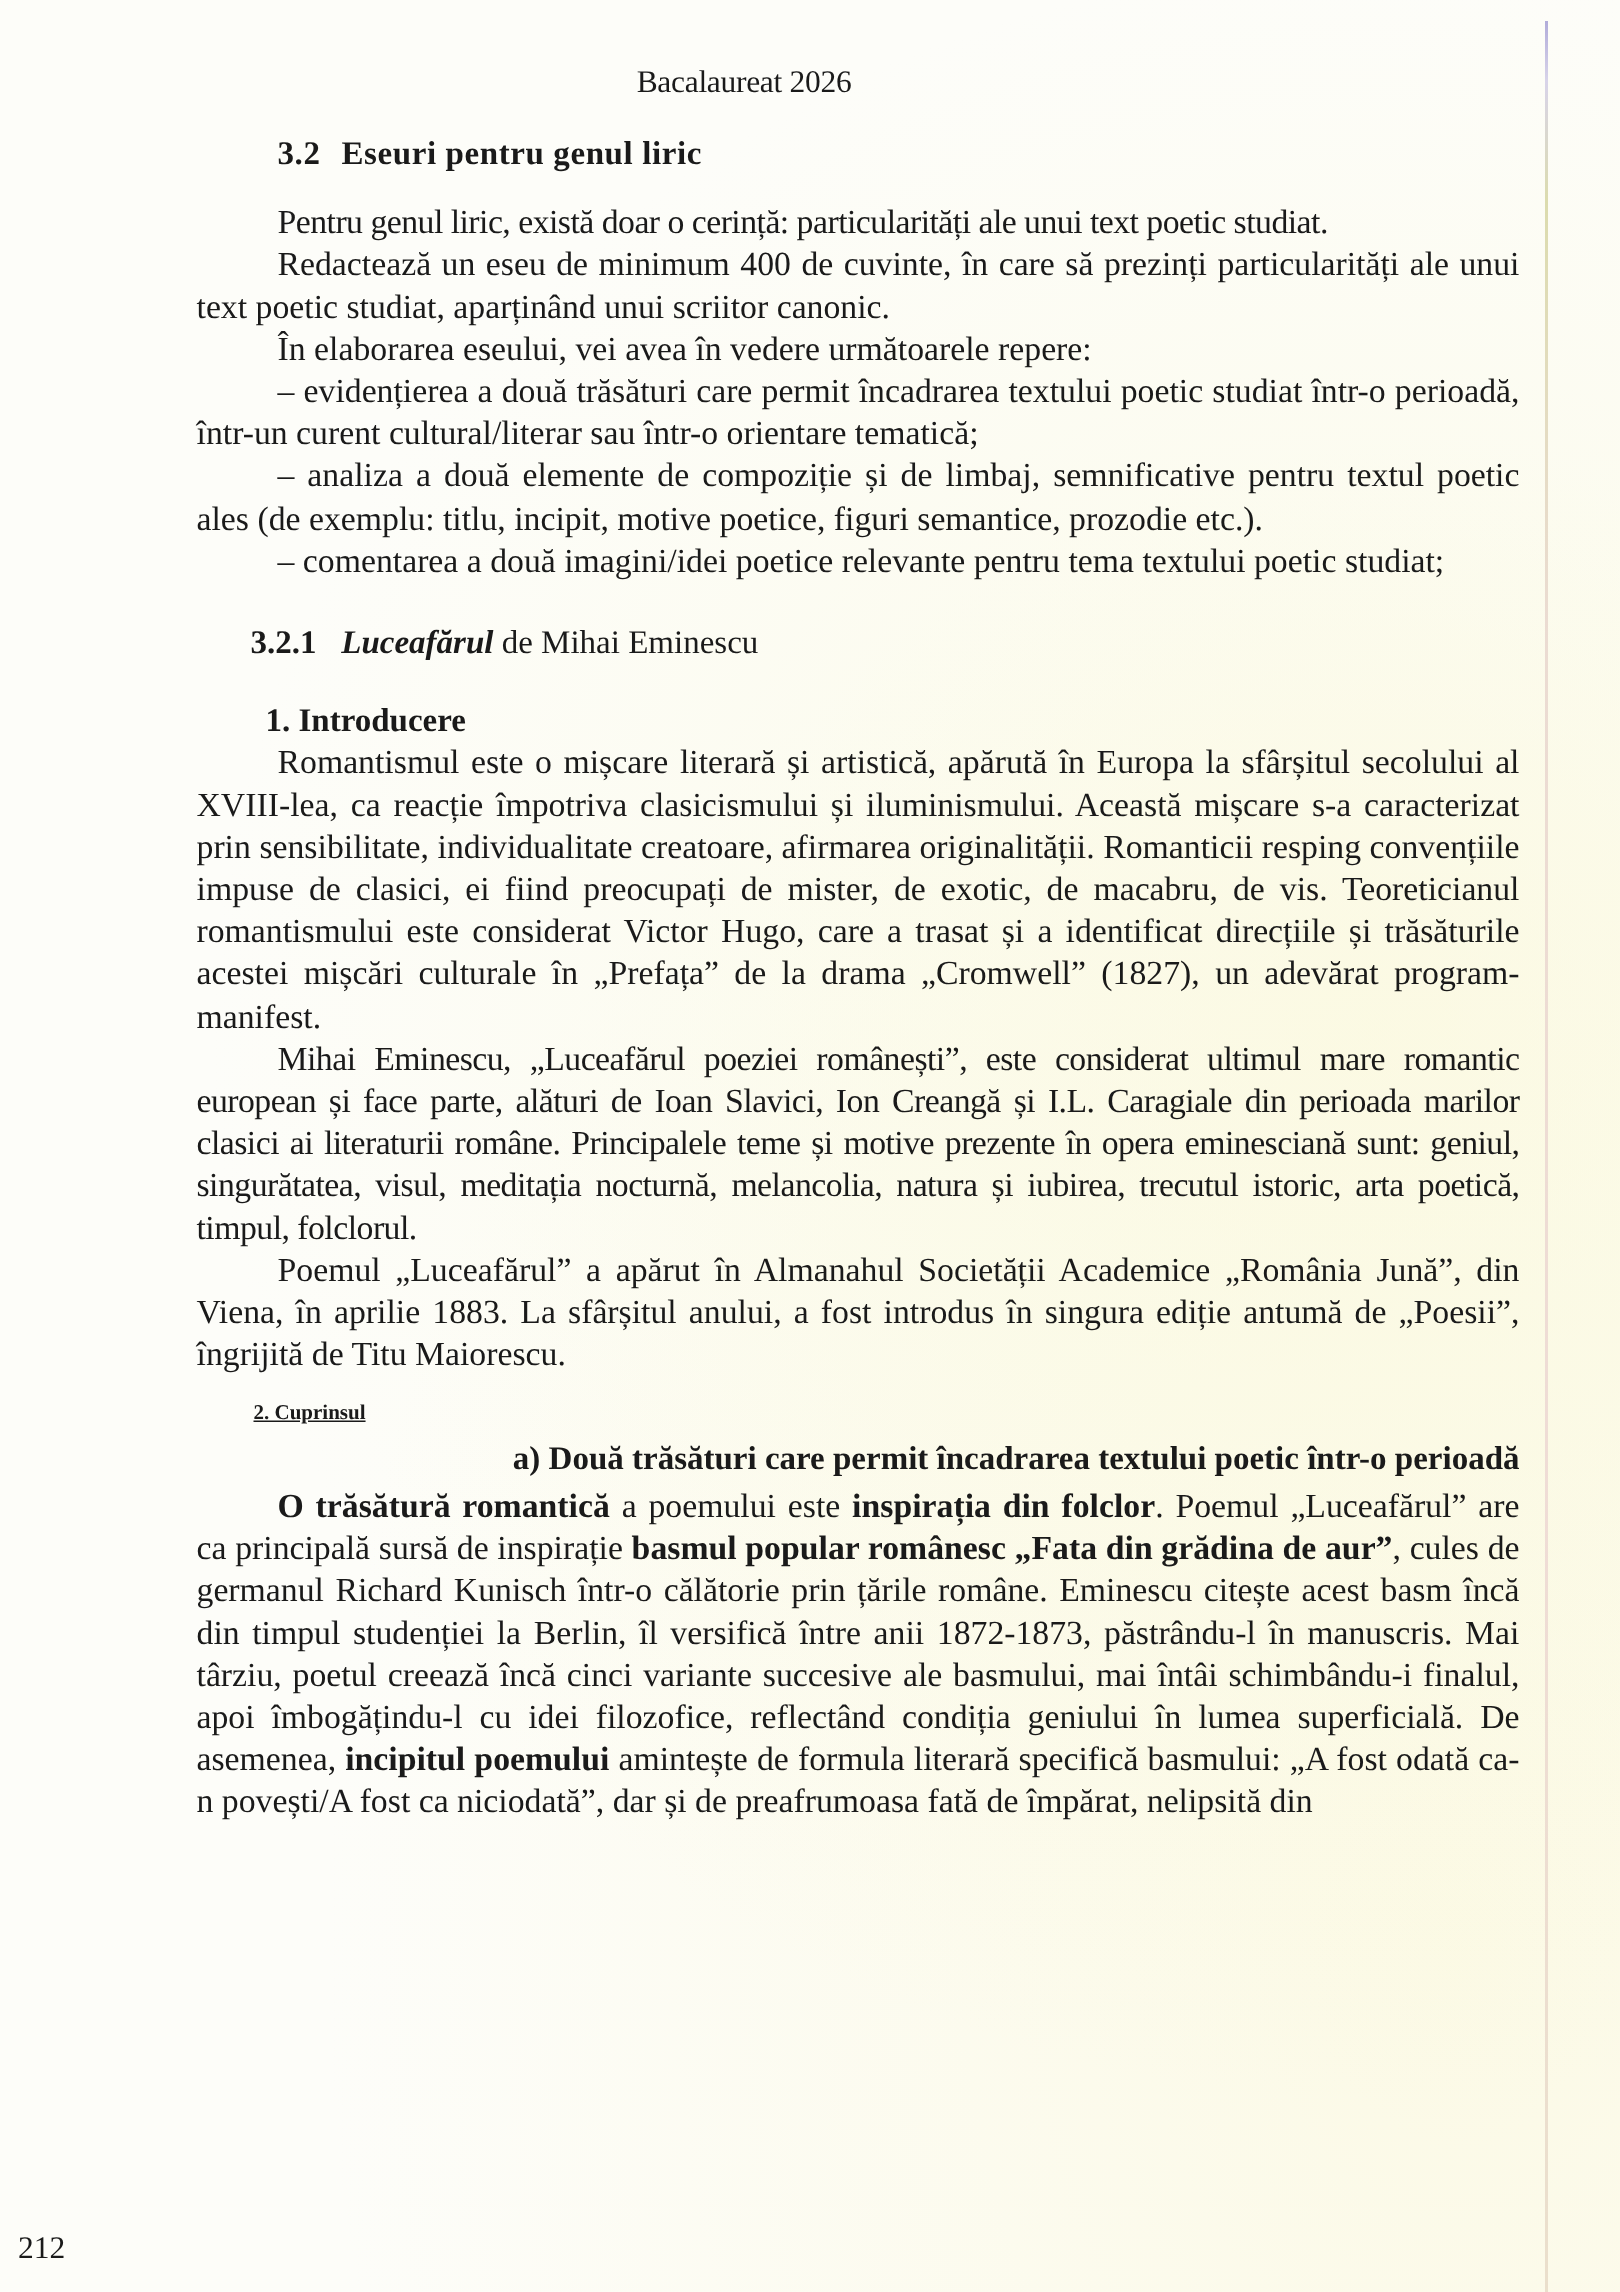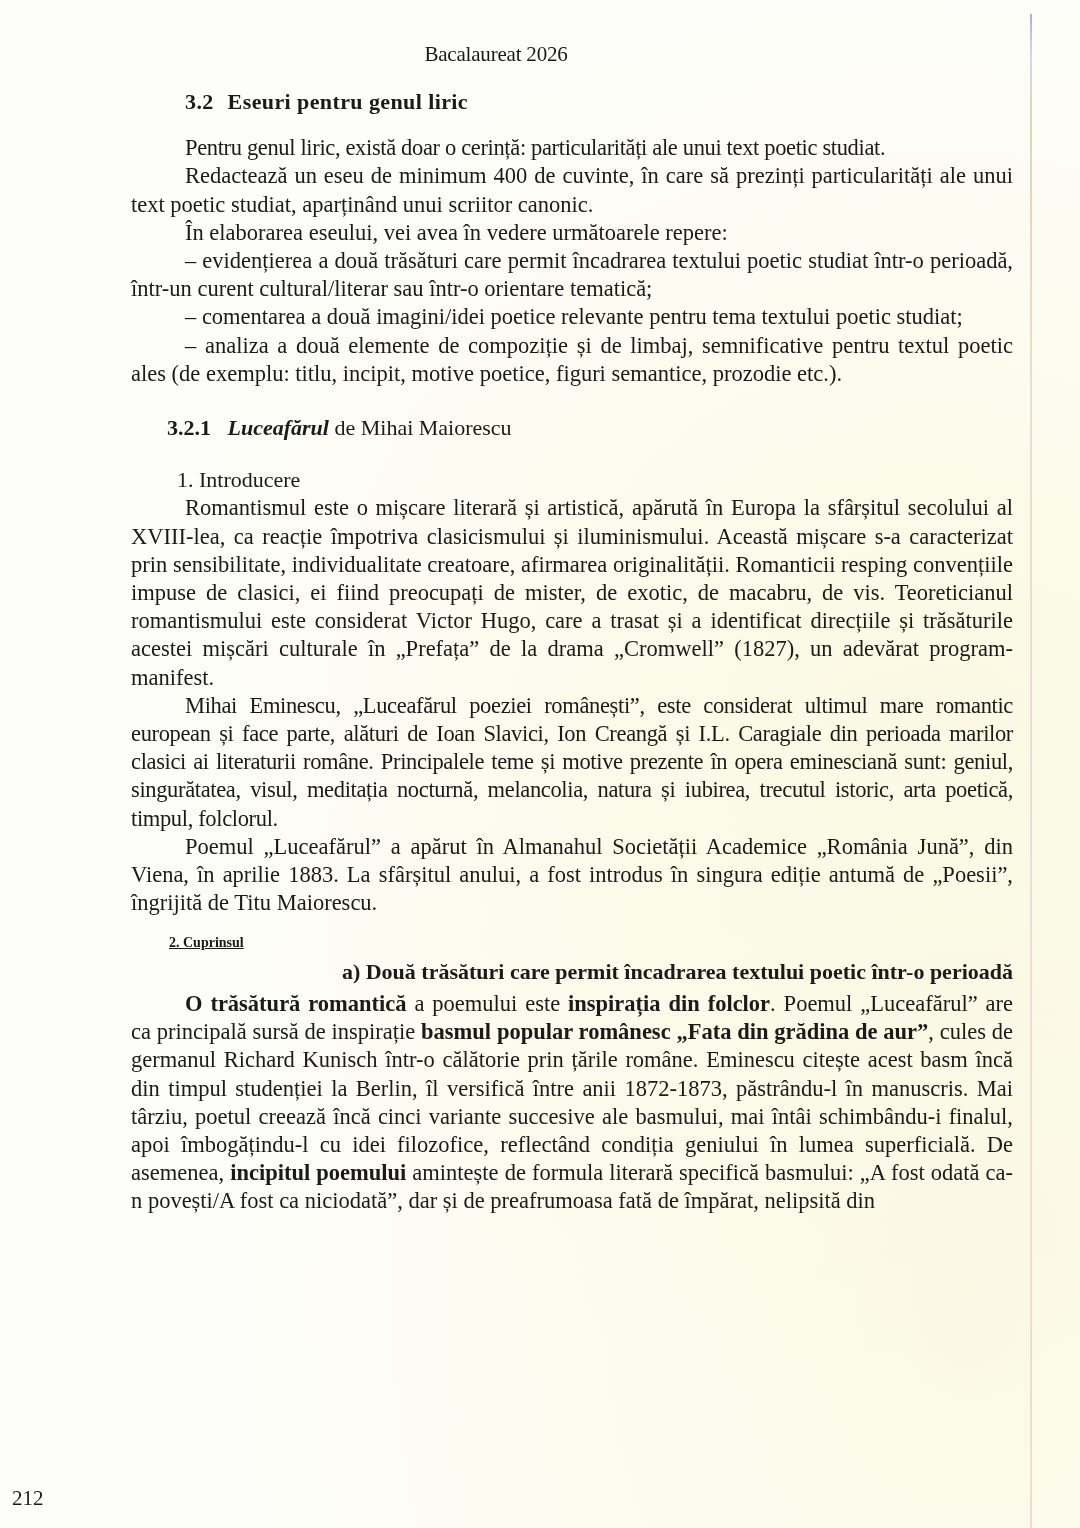--- a/index.html
+++ b/index.html
@@ -38,21 +38,21 @@
     .h-section .num { margin-right: 8px; }
     p { margin: 0; text-align: justify; }
     .ind { text-indent: 54px; }
     .cond { letter-spacing: -0.35px; }
     .h-sub {
       font-size: 22px; margin: 26px 0 24px 0; padding-left: 36px; font-weight: bold;
     }
     .h-sub i { font-weight: bold; }
     .h-sub .title-rest { font-weight: normal; }
     .h-level {
-      font-weight: normal; padding-left: 46px; font-size: 22px; margin: 0;
+      font-weight: bold; padding-left: 46px; font-size: 22px; margin: 0;
     }
     .h-level2 {
       font-weight: bold; padding-left: 38px; font-size: 14px; margin: 0; text-decoration: underline;
     }
     .h-a { font-weight: bold; padding-left: 40px; font-size: 22px; margin: 0; text-align: right; }
     .gap-s { height: 12px; }
     .page-number {
       position: absolute; top: 1486px; left: 0; width: 1080px; 
       font-size: 21px; padding-left: 12px; box-sizing: border-box;
     }
@@ -69,27 +69,27 @@
 <div class="content">
   <div class="h-section">
     <span class="num">3.2</span>
     <span>Eseuri pentru genul liric</span>
   </div>
 
   <p class="ind cond">Pentru genul liric, există doar o cerință: particularități ale unui text poetic studiat.</p>
   <p class="ind">Redactează un eseu de minimum 400 de cuvinte, în care să prezinți particularități ale unui text poetic studiat, aparținând unui scriitor canonic.</p>
   <p class="ind">În elaborarea eseului, vei avea în vedere următoarele repere:</p>
   <p class="ind">– evidențierea a două trăsături care permit încadrarea textului poetic studiat într-o perioadă, într-un curent cultural/literar sau într-o orientare tematică;</p>
+  <p class="ind">– analiza a două elemente de compoziție și de limbaj, semnificative pentru textul poetic ales (de exemplu: titlu, incipit, motive poetice, figuri semantice, prozodie etc.).</p>
   <p class="ind">– comentarea a două imagini/idei poetice relevante pentru tema textului poetic studiat;</p>
-  <p class="ind">– analiza a două elemente de compoziție și de limbaj, semnificative pentru textul poetic ales (de exemplu: titlu, incipit, motive poetice, figuri semantice, prozodie etc.).</p>
 
   <div class="h-sub">
     <span>3.2.1</span>&nbsp;&nbsp;
     <i>Luceafărul</i>
-    <span class="title-rest">de Mihai Maiorescu</span>
+    <span class="title-rest">de Mihai Eminescu</span>
   </div>
 
   <div class="h-level">1. Introducere</div>
   <p class="ind">Romantismul este o mișcare literară și artistică, apărută în Europa la sfârșitul secolului al XVIII-lea, ca reacție împotriva clasicismului și iluminismului. Această mișcare s-a caracterizat prin sensibilitate, individualitate creatoare, afirmarea originalității. Romanticii resping convențiile impuse de clasici, ei fiind preocupați de mister, de exotic, de macabru, de vis. Teoreticianul romantismului este considerat Victor Hugo, care a trasat și a identificat direcțiile și trăsăturile acestei mișcări culturale în „Prefața” de la drama „Cromwell” (1827), un adevărat program-manifest.</p>
   <p class="ind cond">Mihai Eminescu, „Luceafărul poeziei românești”, este considerat ultimul mare romantic european și face parte, alături de Ioan Slavici, Ion Creangă și I.L. Caragiale din perioada marilor clasici ai literaturii române. Principalele teme și motive prezente în opera eminesciană sunt: geniul, singurătatea, visul, meditația nocturnă, melancolia, natura și iubirea, trecutul istoric, arta poetică, timpul, folclorul.</p>
   <p class="ind">Poemul „Luceafărul” a apărut în Almanahul Societății Academice „România Jună”, din Viena, în aprilie 1883. La sfârșitul anului, a fost introdus în singura ediție antumă de „Poesii”, îngrijită de Titu Maiorescu.</p>
 
   <div class="gap-s"></div>
   <div class="h-level2">2. Cuprinsul</div>
   <div class="h-a">a)  Două trăsături care permit încadrarea textului poetic într-o perioadă</div>

